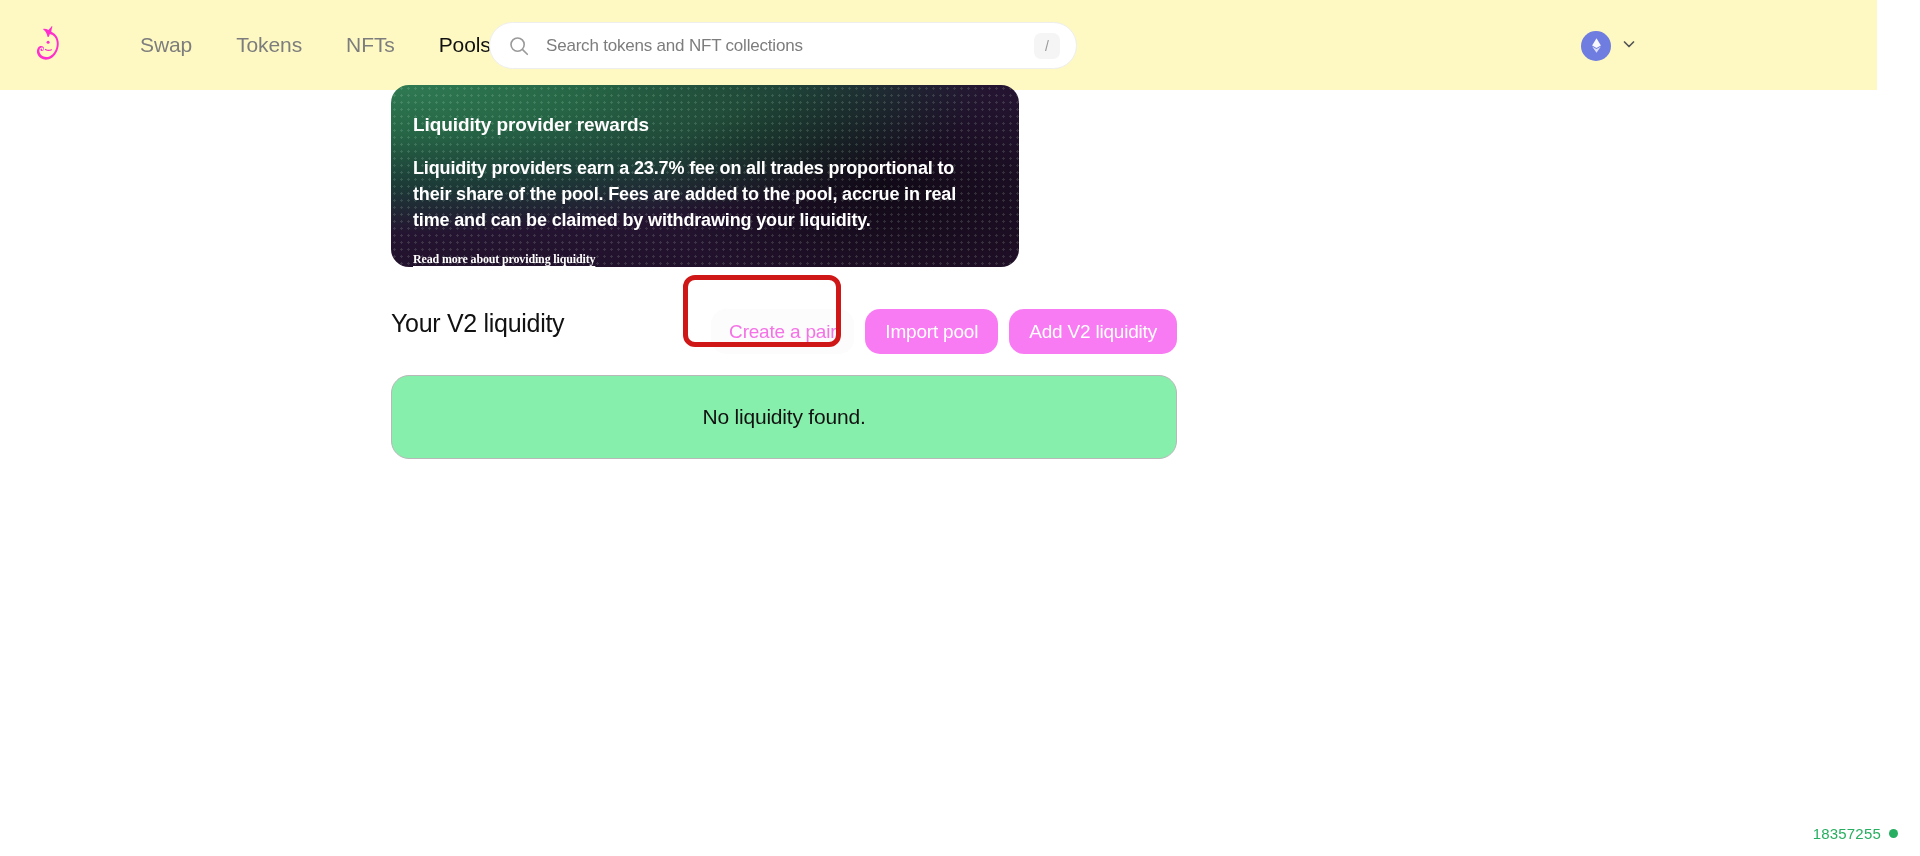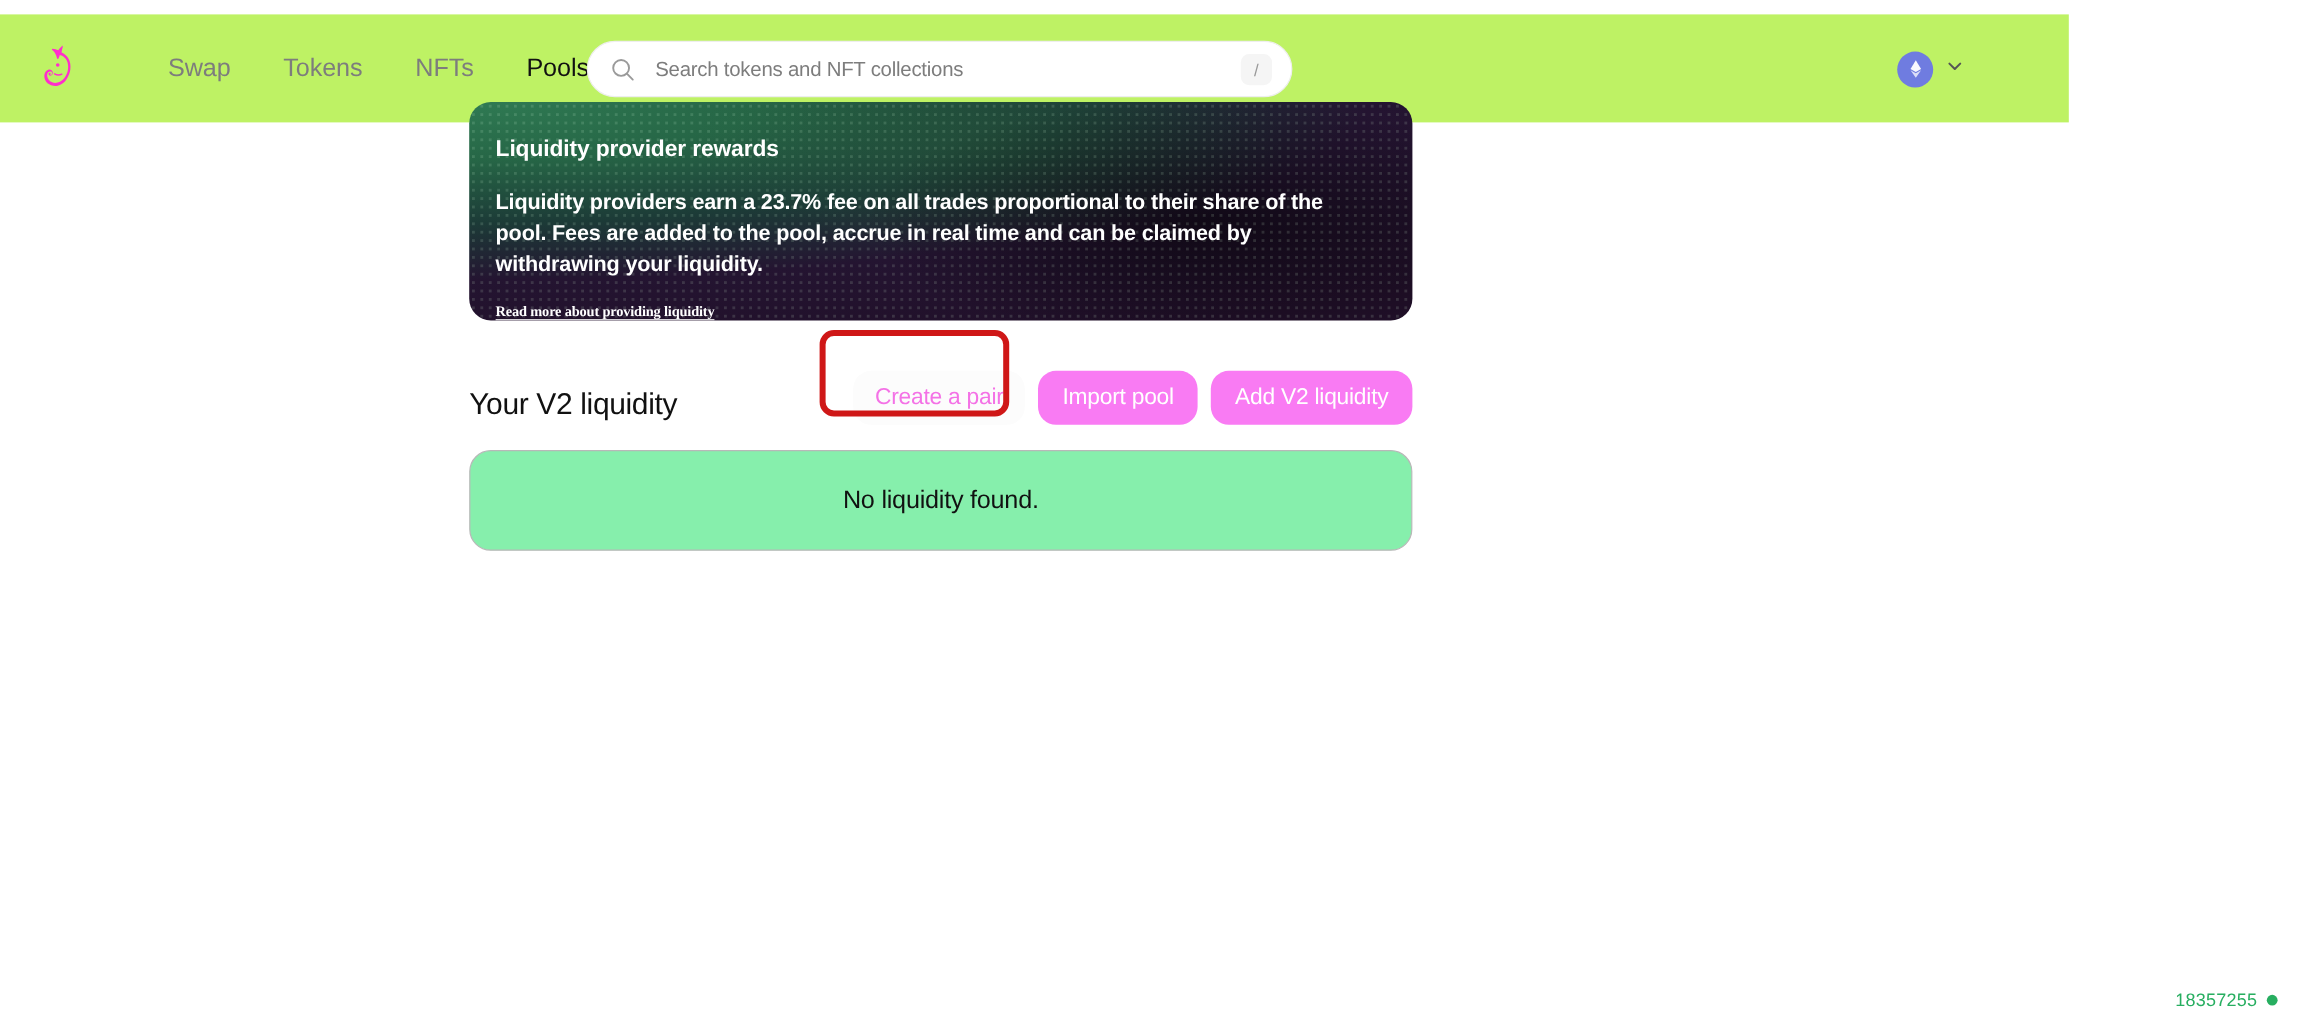--- a/index.html
+++ b/index.html
@@ -15,26 +15,26 @@
     font-family: "Liberation Sans", sans-serif;
     background: #ffffff;
     color: #222222;
     -webkit-font-smoothing: antialiased;
     position: relative;
   }
 
   
   .header {
     position: absolute;
-    top: 12px; left: 0;
-    width: 1724px;
+    top: 0; left: 0;
+    width: 1877px;
     height: 90px;
     display: flex;
     align-items: center;
-    background: #bef264;
+    background: #fef9c3;
   }
 
   .logo-wrap {
     position: absolute;
     left: 22px;
     top: 15px;
     width: 56px;
     height: 56px;
     display: flex;
     align-items: center;
@@ -171,21 +171,21 @@
   .main {
     position: absolute;
     left: 391px;
     top: 85px;
     width: 786px;
   }
 
   
   .banner {
     position: relative;
-    width: 786px;
+    width: 628px;
     height: 182px;
     border-radius: 18px;
     overflow: hidden;
     background:
       radial-gradient(ellipse 140% 120% at 0% 0%, #2f7a53 0%, #266646 22%, #1c3b37 46%, #241431 68%, #200f28 100%);
   }
   .banner-tex {
     position: absolute;
     inset: 0;
     background-image:
@@ -233,21 +233,20 @@
     letter-spacing: -0.15px;
     font-family: Liberation Serif, serif;
   }
 
   
   .title-row {
     position: relative;
     margin-top: 42px;
     height: 56px;
     display: flex;
-    align-items: center;
   }
   .section-title {
     font-size: 25px;
     color: #111111;
     letter-spacing: -0.3px;
     white-space: nowrap;
   }
   .btn-group {
     position: absolute;
     right: 0;

